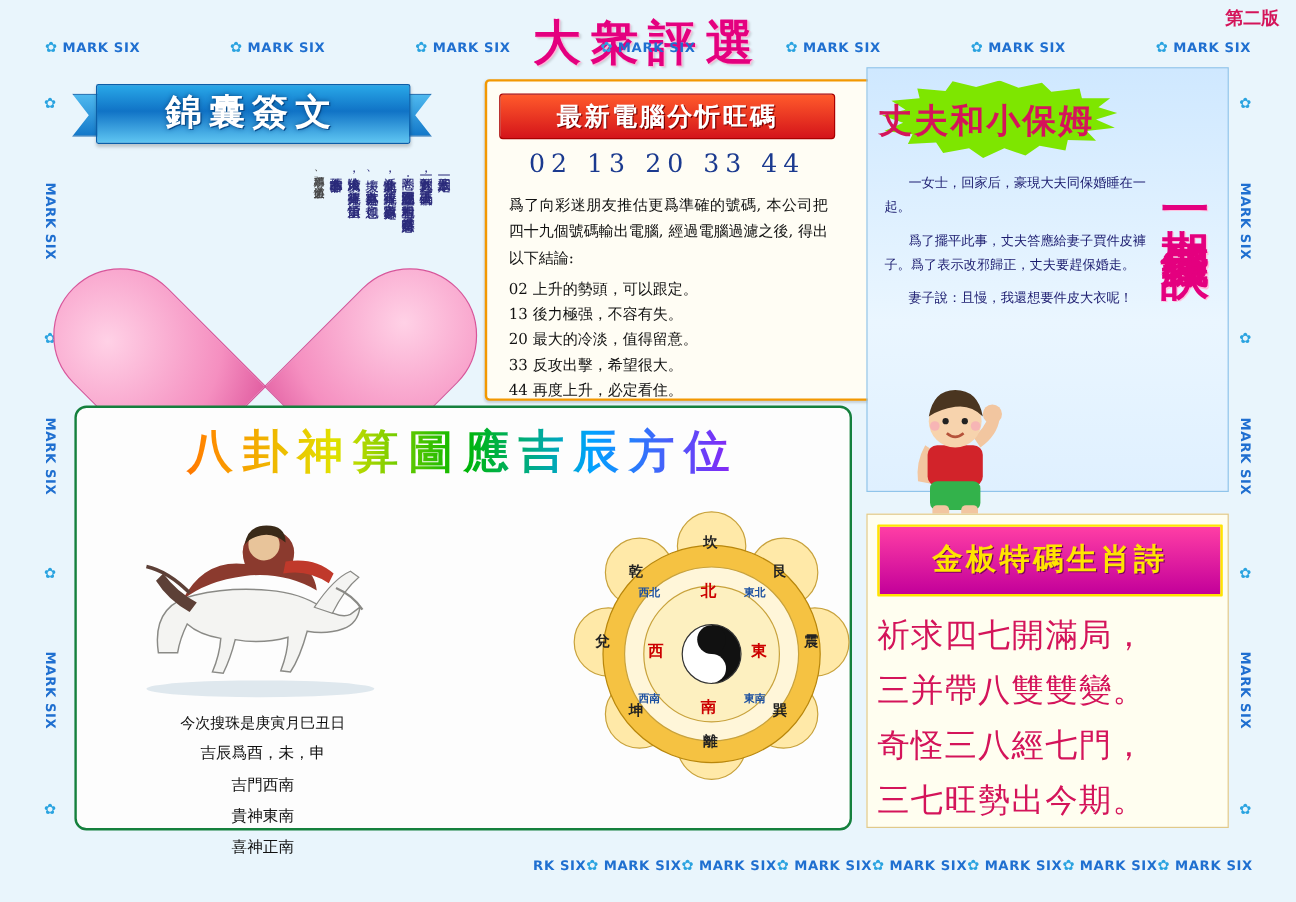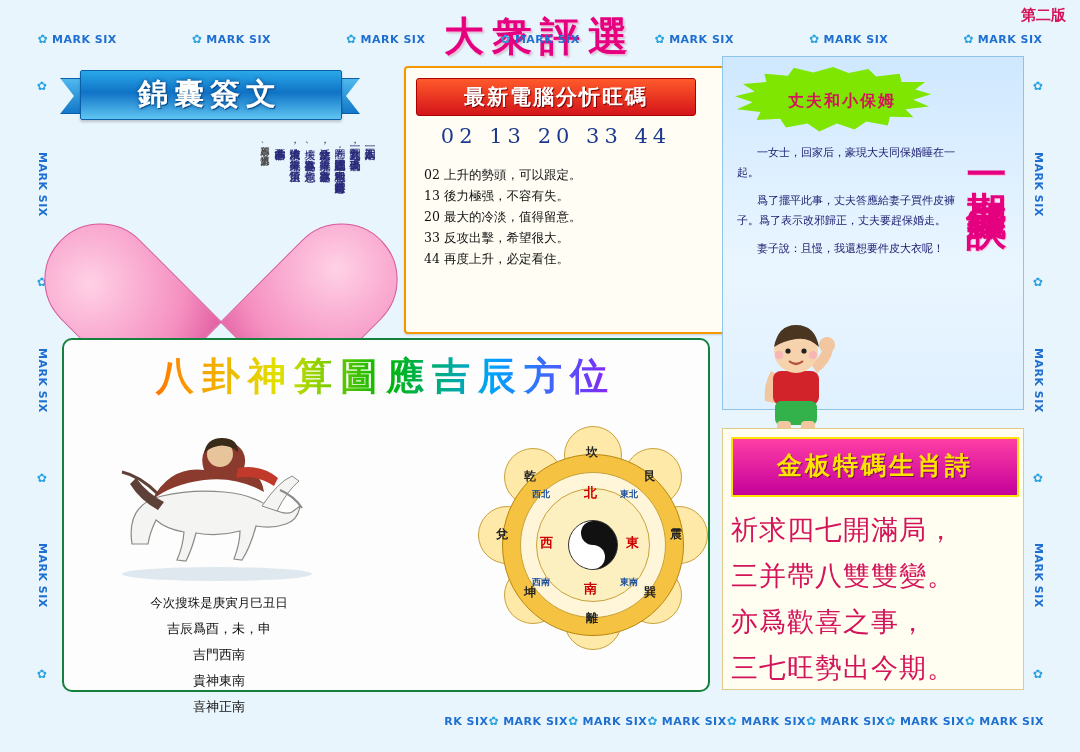--- a/index.html
+++ b/index.html
@@ -154,23 +154,23 @@
     position:absolute;left:722px;top:56px;width:300px;height:352px;
     background:linear-gradient(180deg,#cfe8ff,#eaf6ff 60%,#dff0ff);
     border:1px solid #8fc4ea;
   }
   .starburst{
     position:absolute;left:12px;top:10px;width:196px;height:68px;
     background:#7ee600;
     clip-path:polygon(50% 0%,58% 9%,68% 3%,72% 14%,84% 10%,85% 22%,97% 22%,92% 33%,100% 40%,91% 48%,99% 58%,87% 62%,91% 74%,79% 73%,78% 86%,67% 80%,61% 92%,52% 83%,43% 95%,37% 83%,26% 89%,23% 76%,11% 78%,13% 66%,1% 62%,9% 52%,0% 43%,10% 36%,4% 25%,16% 22%,15% 10%,27% 13%,30% 1%,40% 8%)
   }
   .starburst-text{
-    position:absolute;left:21px;top:10px;width:196px;height:68px;
+    position:absolute;left:1px;top:10px;width:196px;height:68px;
     display:flex;align-items:center;justify-content:center;
-    color:#d4145a;font-size:16px;font-weight:bold;letter-spacing:2px;
+    color:#d4145a;font-size:28px;font-weight:bold;letter-spacing:2px;
     font-family:Liberation Mono, monospace;
   }
   .story-cols{
     position:absolute;left:14px;top:86px;width:230px;height:230px;
     font-size:11px;line-height:20px;color:#1a1a6e;
     font-family:"DejaVu Serif","Liberation Serif",serif;
   }
   .story-cols p{margin:0 0 8px 0;text-indent:20px;}
   .vtitle{
     position:absolute;right:8px;top:96px;width:58px;
@@ -403,20 +403,21 @@
       <div class="pcol">人求信爽冷淡，來得此等事，須當慎重</div>
       <div class="pcol">亦的多兩吉非事</div>
       <div class="pcol small">婦心事預、必須慎重</div>
     </div>
   </div>
 
   <div class="pc-box">
     <div class="pc-head">最新電腦分忻旺碼</div>
     <div class="pc-nums">02  13  20  33  44</div>
     <div class="pc-body">
+      <div>爲了向彩迷朋友推估更爲準確的號碼, 本公司把四十九個號碼輸出電腦, 經過電腦過濾之後, 得出以下結論:</div>
       <div class="pc-list">
         <div>02 上升的勢頭，可以跟定。</div>
         <div>13 後力極强，不容有失。</div>
         <div>20 最大的冷淡，值得留意。</div>
         <div>33 反攻出擊，希望很大。</div>
         <div>44 再度上升，必定看住。</div>
       </div>
     </div>
   </div>
 
@@ -505,18 +506,18 @@
       <div class="dir" style="left:66px;top:108px;">西</div>
       <div class="dir sm" style="left:58px;top:62px;">西北</div>
     </div>
   </div>
 
   <div class="br-box">
     <div class="br-head">金板特碼生肖詩</div>
     <div class="br-poem">
       <div>祈求四七開滿局，</div>
       <div>三并帶八雙雙變。</div>
-      <div>亦爲歡喜之事，</div>
+      <div>奇怪三八經七門，</div>
       <div>三七旺勢出今期。</div>
     </div>
   </div>
 
 </div>
 
 </body></html>

